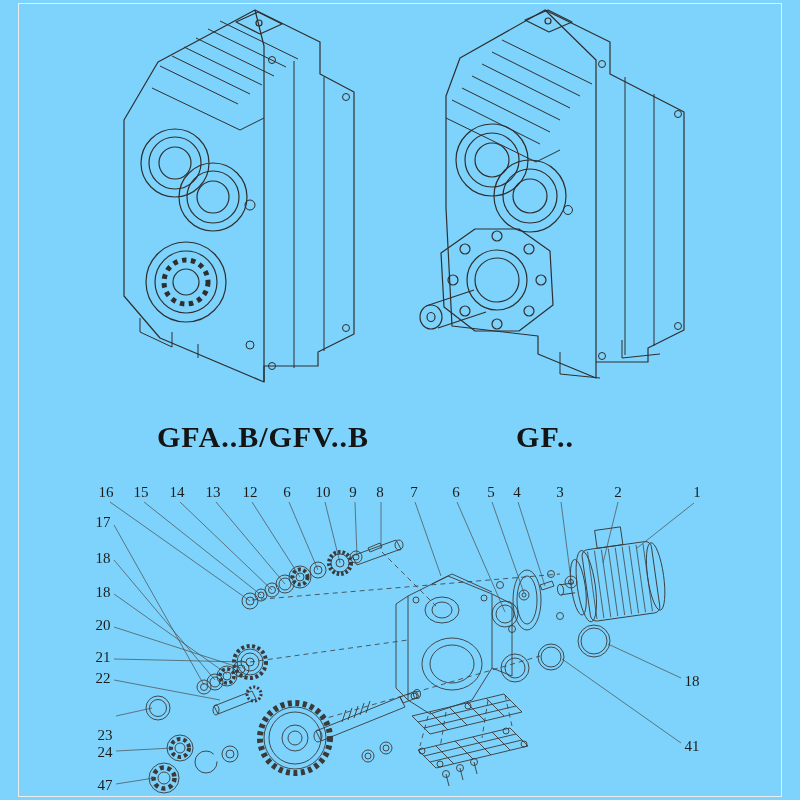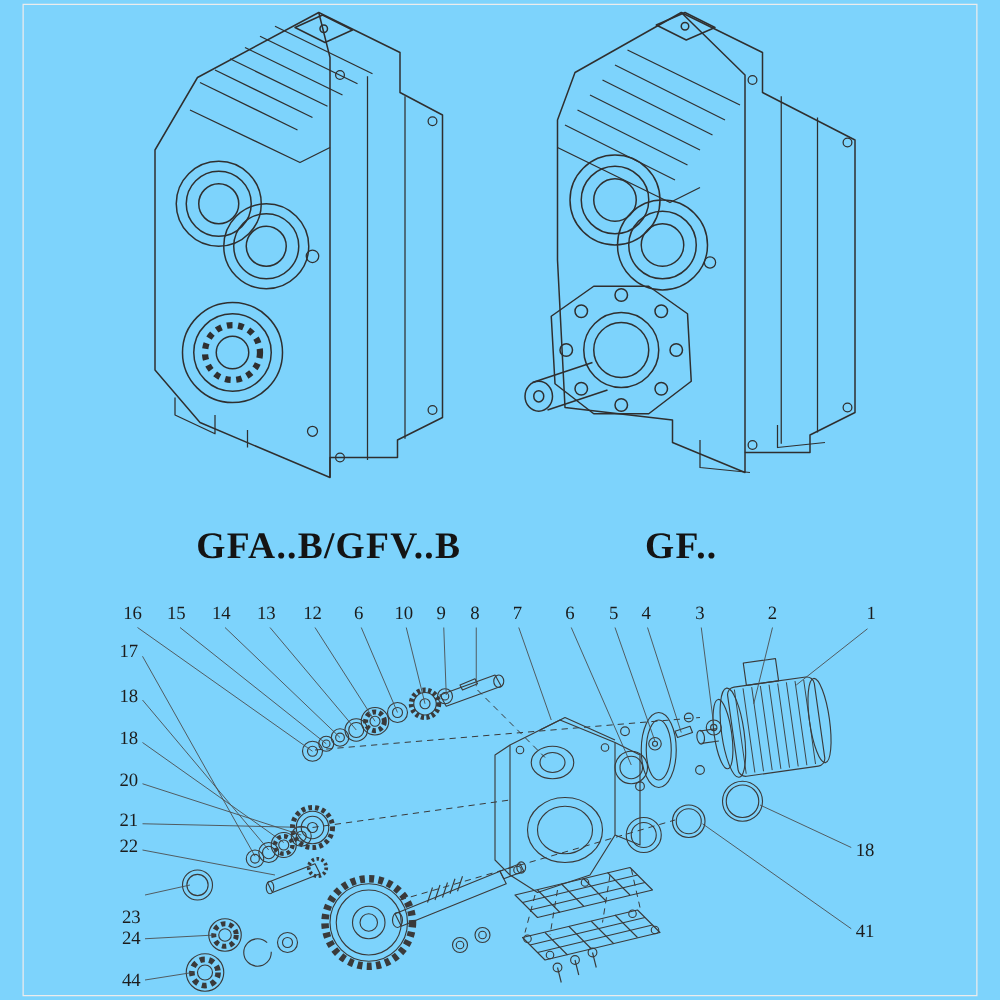--- a/index.html
+++ b/index.html
@@ -350,18 +350,18 @@
   <span class="callout" style="left:697px;top:492px">1</span>
 
   <span class="callout" style="left:103px;top:522px">17</span>
   <span class="callout" style="left:103px;top:558px">18</span>
   <span class="callout" style="left:103px;top:592px">18</span>
   <span class="callout" style="left:103px;top:625px">20</span>
   <span class="callout" style="left:103px;top:657px">21</span>
   <span class="callout" style="left:103px;top:678px">22</span>
   <span class="callout" style="left:105px;top:735px">23</span>
   <span class="callout" style="left:105px;top:752px">24</span>
-  <span class="callout" style="left:105px;top:785px">44</span>
+  <span class="callout" style="left:105px;top:785px">47</span>
 
   <span class="callout" style="left:692px;top:681px">18</span>
   <span class="callout" style="left:692px;top:746px">41</span>
 
 </div>
 
 </body></html>

